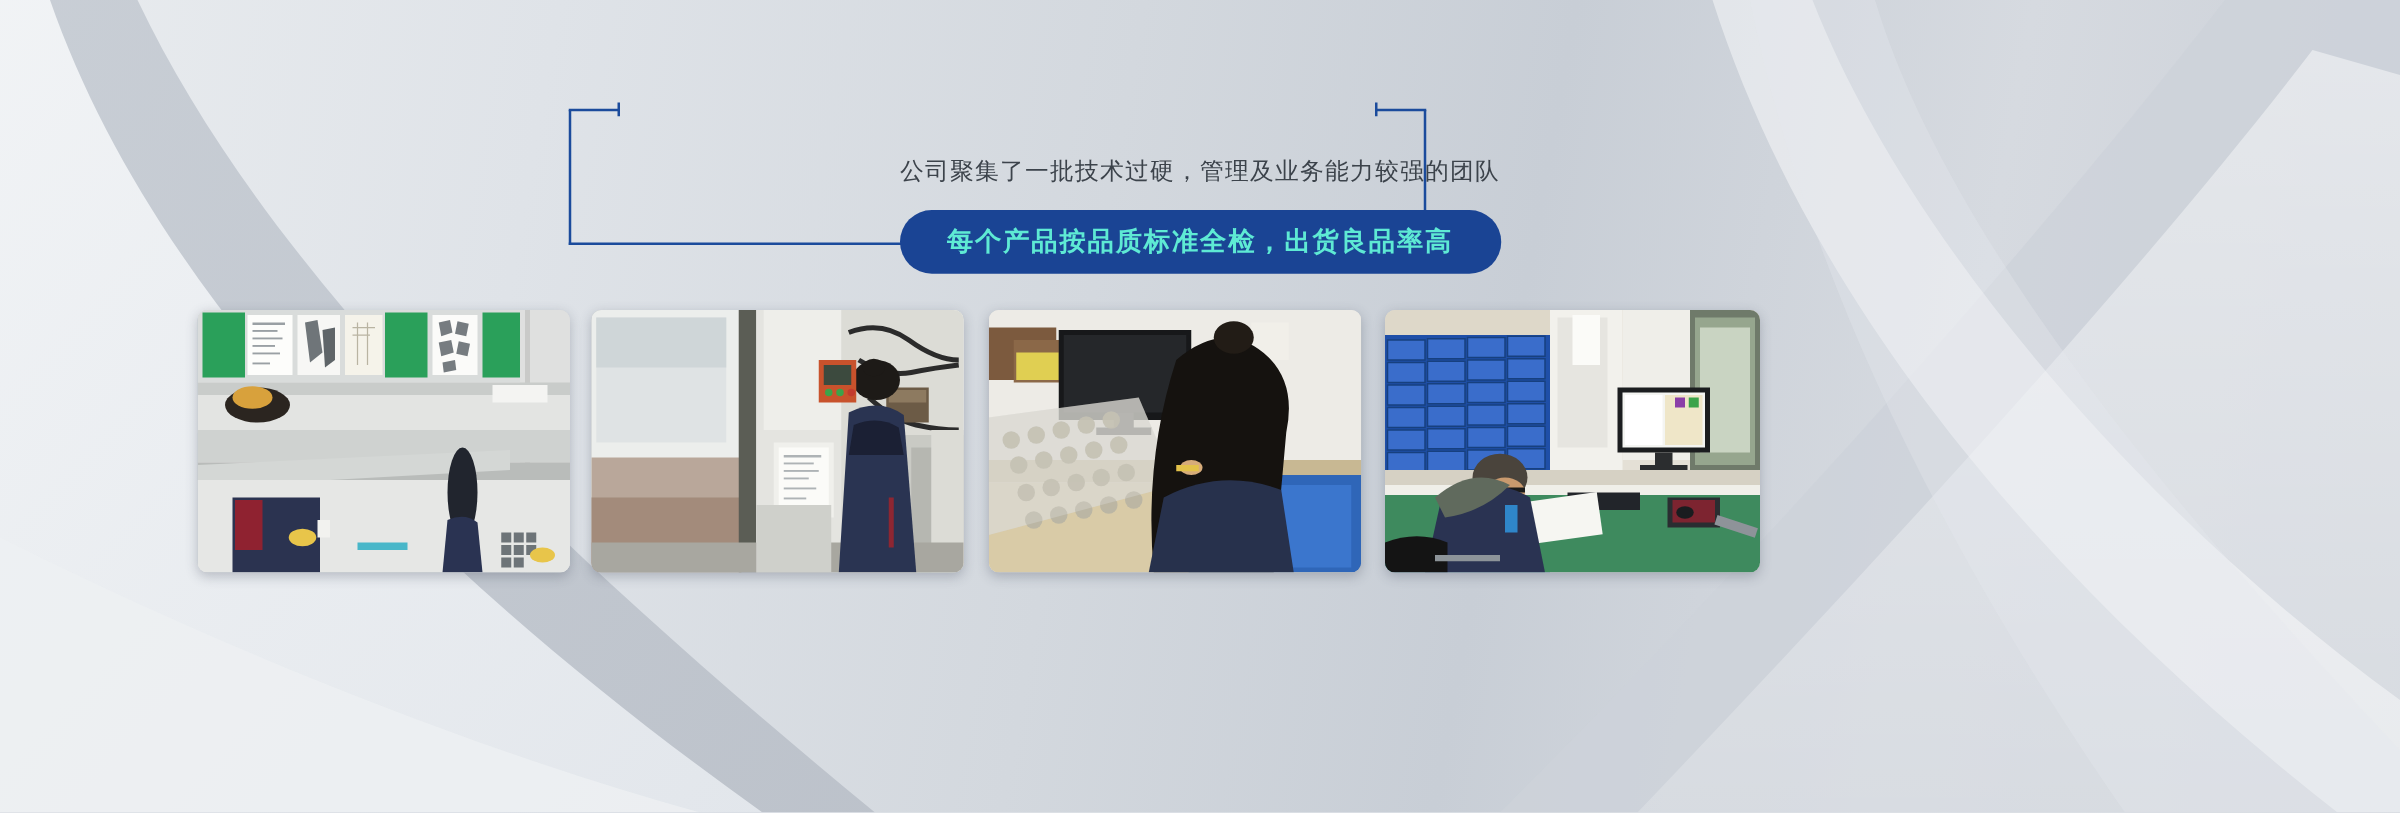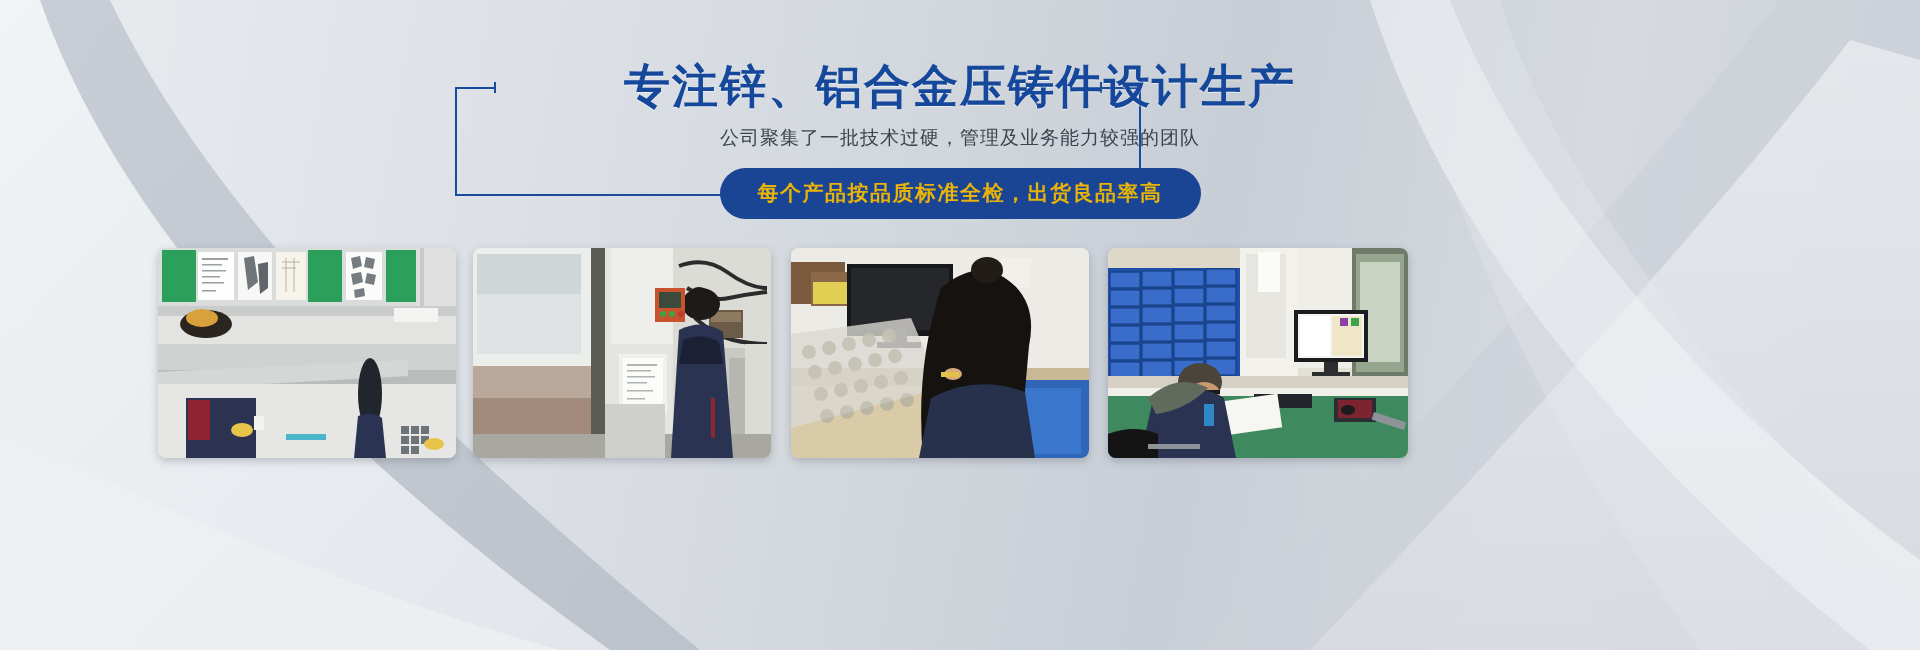--- a/index.html
+++ b/index.html
@@ -58,21 +58,21 @@
     font-size:19px; line-height:40px; color:#3c434b; letter-spacing:1px;
   }
 
   
   .pill-wrap {
     position:absolute; left:0; top:168px; width:1920px; text-align:center;
   }
   .pill {
     display:inline-block;
     background:#1a4494;
-    color:#eab308;
+    color:#5eead4;
     font-size:21px; font-weight:bold; letter-spacing:1.5px;
     padding:11px 38px 12px 38px;
     border-radius:26px;
   }
 
   
   #photos {
     position:absolute; left:0; top:248px; width:1920px; height:210px;
   }
   .photo {
@@ -123,21 +123,20 @@
 </div>
 
 <div id="content">
 
   <div class="bracket"></div>
   <div class="bracket-top-l"></div>
   <div class="bracket-top-r"></div>
   <div class="tick l"></div>
   <div class="tick r"></div>
 
-  <div class="headline">专注锌、铝合金压铸件设计生产</div>
 
   <div class="subline">公司聚集了一批技术过硬，管理及业务能力较强的团队</div>
 
   <div class="pill-wrap">
     <span class="pill">每个产品按品质标准全检，出货良品率高</span>
   </div>
 
   <div id="photos">
 
     <div class="photo p1">

